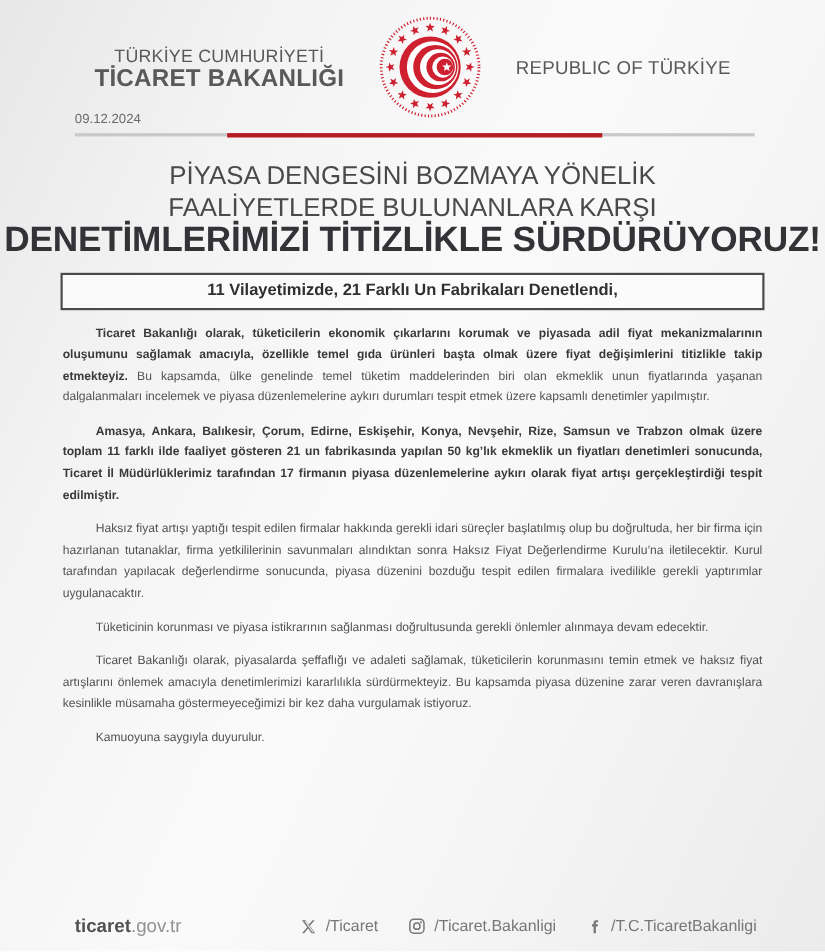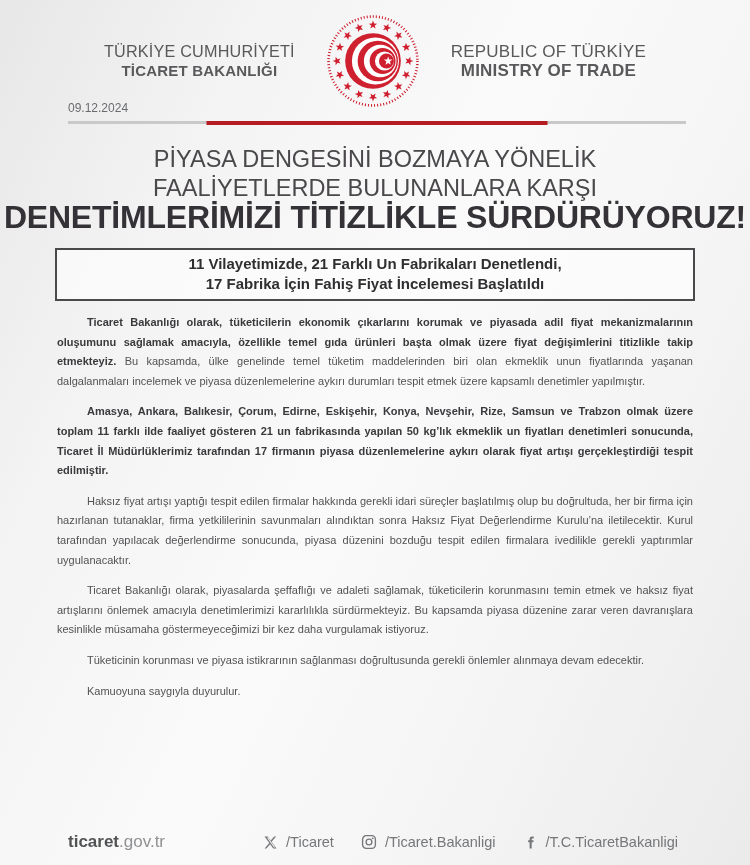--- a/index.html
+++ b/index.html
@@ -9,21 +9,21 @@
     margin:0 auto;
     overflow:hidden;
     font-family:"Liberation Sans","DejaVu Sans",sans-serif;
     background:linear-gradient(115deg,#e7e7e7 0%,#f3f3f3 22%,#fafafa 48%,#f5f5f5 70%,#ebebeb 100%);
   }
   
   .masthead{position:relative;height:127px;}
   .brandrow{display:flex;justify-content:center;align-items:center;gap:30px;padding-top:13px;}
   .brand{text-align:center;color:#59595b;}
   .brand-l1{font-size:16.2px;line-height:19px;letter-spacing:.2px;}
-  .brand-l2{font-size:15px;line-height:19px;font-weight:700;letter-spacing:.2px;}
+  .brand-l2{font-size:22px;line-height:19px;font-weight:700;letter-spacing:.2px;}
   .brand-en .brand-l1,.brand-en .brand-l2{font-size:17px;}
   .emblem{width:96px;height:96px;flex:0 0 auto;}
   .date{position:absolute;left:68px;top:101px;font-size:12px;color:#6a6b6e;}
   .rule{position:absolute;left:68px;top:121px;width:618px;height:3px;background:#c9c9ca;}
   .rule-red{position:absolute;left:50%;top:-0.5px;transform:translateX(-50%);width:341px;height:4px;background:#b51d23;}
   
   .title{margin-top:18px;text-align:center;}
   .t1{font-size:23.5px;line-height:29px;color:#4a484b;}
   .t3{font-size:32px;line-height:29px;font-weight:700;color:#343236;letter-spacing:-.2px;}
   
@@ -31,21 +31,21 @@
     width:640px;margin:16px auto 0;box-sizing:border-box;
     border:2px solid #4a4a4c;background:rgba(253,253,253,.65);
     padding:4px 10px 6px;text-align:center;
     font-size:15px;line-height:19.5px;font-weight:700;color:#2f2f31;
   }
   
   .bodytext{width:636px;margin:12px auto 0;text-align:justify;font-size:11px;line-height:19.6px;color:#525255;}
   .bodytext p{margin:0 0 11px;text-indent:30px;}
   .b{font-weight:700;color:#3a3a3d;}
   
-  .footer{position:absolute;left:68px;right:72px;bottom:13px;display:flex;justify-content:space-between;align-items:center;}
+  .footer{position:absolute;left:68px;right:62px;bottom:13px;display:flex;justify-content:space-between;align-items:center;}
   .site{font-size:17px;cursor:pointer;}
   .site-b{font-weight:700;color:#515254;}
   .site-r{color:#909193;}
   .social{display:flex;align-items:center;gap:27px;}
   .soc{display:flex;align-items:center;gap:8px;font-size:14.5px;color:#76777a;cursor:pointer;}
   .soc svg{display:block;}
 </style>
 </head>
 <body>
 
@@ -88,47 +88,45 @@
           <circle cx="7.5" cy="0" r="17" fill="#ffffff"></circle>
           <circle cx="10" cy="0" r="13.5" fill="#cf2030"></circle>
           <circle cx="12" cy="0" r="10" fill="#ffffff"></circle>
           <circle cx="14" cy="0" r="7.8" fill="#cf2030"></circle>
           <use href="#starp" transform="translate(15.8,0) scale(1.02)" fill="#ffffff"></use>
         </svg>
       </div>
 
       <div class="brand brand-en">
         <div class="brand-l1">REPUBLIC OF TÜRKİYE</div>
-        <div class="brand-l2">MINISTRY OF TRADE</div>
       </div>
     </div>
 
     <div class="date">09.12.2024</div>
     <div class="rule">
       <span class="rule-red"></span>
     </div>
   </header>
 
   <section class="title">
     <div class="t1">PİYASA DENGESİNİ BOZMAYA YÖNELİK</div>
     <div class="t1">FAALİYETLERDE BULUNANLARA KARŞI</div>
     <div class="t3">DENETİMLERİMİZİ TİTİZLİKLE SÜRDÜRÜYORUZ!</div>
   </section>
 
   <div class="notice">
     <div>11 Vilayetimizde, 21 Farklı Un Fabrikaları Denetlendi,</div>
-    <div>17 Fabrika İçin Fahiş Fiyat İncelemesi Başlatıldı</div>
   </div>
 
   <article class="bodytext">
     <p><span class="b">Ticaret Bakanlığı olarak, tüketicilerin ekonomik çıkarlarını korumak ve piyasada adil fiyat mekanizmalarının oluşumunu sağlamak amacıyla, özellikle temel gıda ürünleri başta olmak üzere fiyat değişimlerini titizlikle takip etmekteyiz.</span><span> Bu kapsamda, ülke genelinde temel tüketim maddelerinden biri olan ekmeklik unun fiyatlarında yaşanan dalgalanmaları incelemek ve piyasa düzenlemelerine aykırı durumları tespit etmek üzere kapsamlı denetimler yapılmıştır.</span></p>
     <p><span class="b">Amasya, Ankara, Balıkesir, Çorum, Edirne, Eskişehir, Konya, Nevşehir, Rize, Samsun ve Trabzon olmak üzere toplam 11 farklı ilde faaliyet gösteren 21 un fabrikasında yapılan 50 kg’lık ekmeklik un fiyatları denetimleri sonucunda, Ticaret İl Müdürlüklerimiz tarafından 17 firmanın piyasa düzenlemelerine aykırı olarak fiyat artışı gerçekleştirdiği tespit edilmiştir.</span><span></span></p>
     <p><span class="b"></span><span>Haksız fiyat artışı yaptığı tespit edilen firmalar hakkında gerekli idari süreçler başlatılmış olup bu doğrultuda, her bir firma için hazırlanan tutanaklar, firma yetkililerinin savunmaları alındıktan sonra Haksız Fiyat Değerlendirme Kurulu’na iletilecektir. Kurul tarafından yapılacak değerlendirme sonucunda, piyasa düzenini bozduğu tespit edilen firmalara ivedilikle gerekli yaptırımlar uygulanacaktır.</span></p>
+    <p><span class="b"></span><span>Tüketicinin korunması ve piyasa istikrarının sağlanması doğrultusunda gerekli önlemler alınmaya devam edecektir.</span></p>
     <p><span class="b"></span><span>Ticaret Bakanlığı olarak, piyasalarda şeffaflığı ve adaleti sağlamak, tüketicilerin korunmasını temin etmek ve haksız fiyat artışlarını önlemek amacıyla denetimlerimizi kararlılıkla sürdürmekteyiz. Bu kapsamda piyasa düzenine zarar veren davranışlara kesinlikle müsamaha göstermeyeceğimizi bir kez daha vurgulamak istiyoruz.</span></p>
-    <p><span class="b"></span><span>Tüketicinin korunması ve piyasa istikrarının sağlanması doğrultusunda gerekli önlemler alınmaya devam edecektir.</span></p>
     <p><span class="b"></span><span>Kamuoyuna saygıyla duyurulur.</span></p>
   </article>
 
   <footer class="footer">
     <div class="site">
       <span class="site-b">ticaret</span><span class="site-r">.gov.tr</span>
     </div>
     <div class="social">
       <span class="soc">
         <svg viewBox="0 0 20 20" width="15" height="15" aria-hidden="true">

